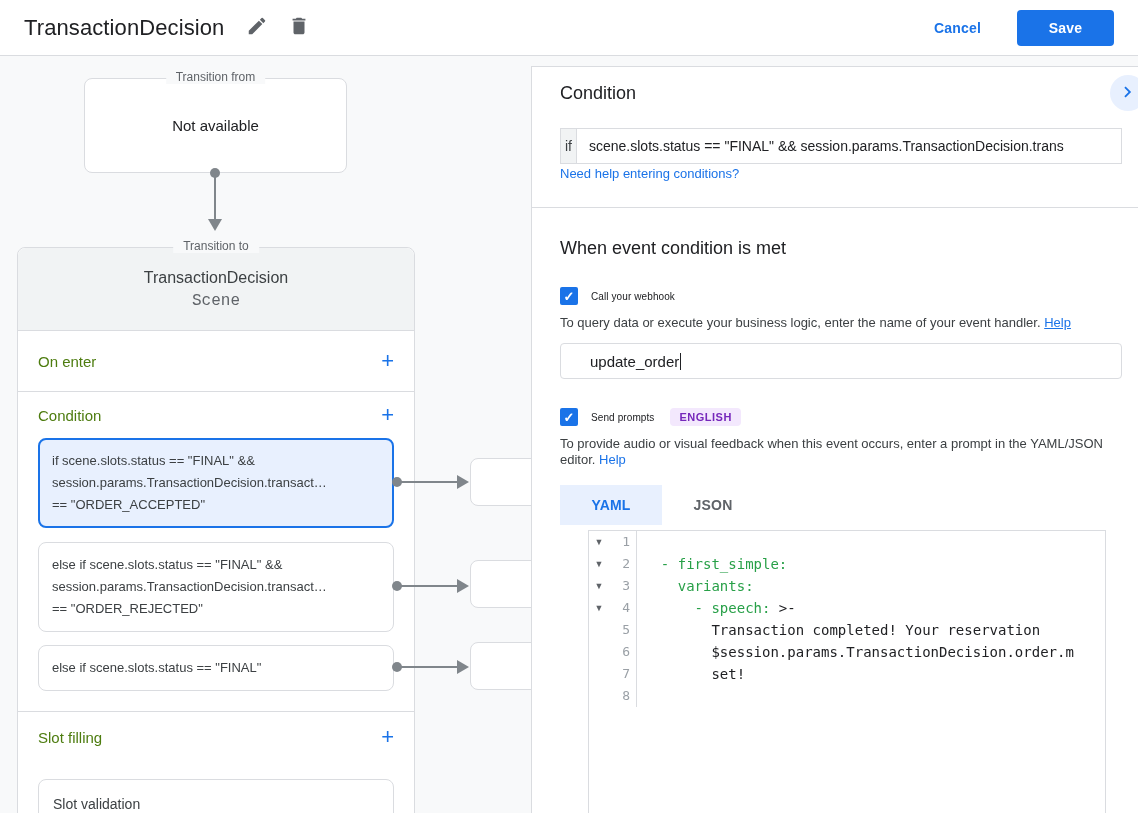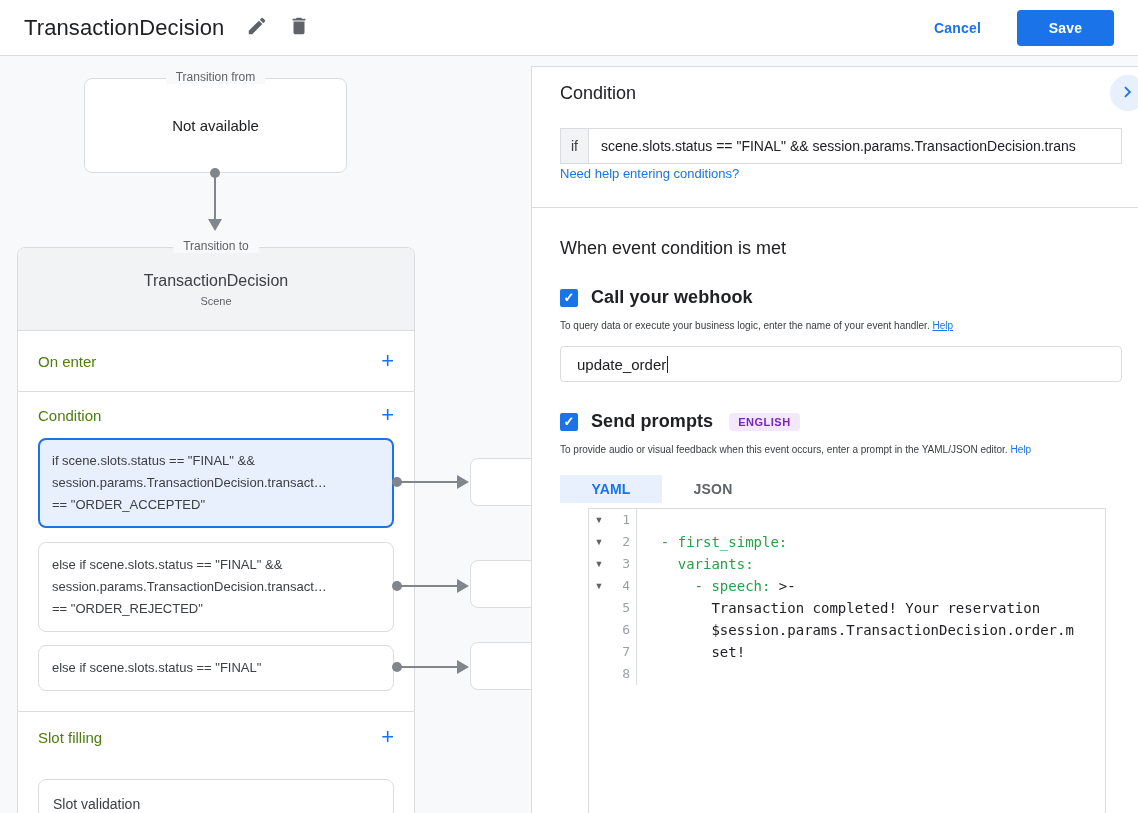--- a/index.html
+++ b/index.html
@@ -39,21 +39,21 @@
   .v-arrow { position: absolute; left: 208px; top: 163px; width: 0; height: 0;
              border-left: 7px solid transparent; border-right: 7px solid transparent;
              border-top: 12px solid #80868b; }
 
   .scene-card { position: absolute; left: 17px; top: 191px; width: 398px; height: 700px;
                 background: #fff; border: 1px solid #dadce0; border-radius: 8px 8px 0 0; }
   .scene-head { height: 83px; background: #f1f3f4; border-bottom: 1px solid #dadce0;
                 border-radius: 8px 8px 0 0; display: flex; flex-direction: column;
                 align-items: center; justify-content: center; gap: 5px; }
   .scene-head .t { font-size: 16px; color: #3c4043; }
-  .scene-head .s { font-size: 11px; color: #5f6368; }
+  .scene-head .s { font-size: 16px; color: #5f6368; font-family: Liberation Mono, monospace; }
 
   .card-row { display: flex; align-items: center; justify-content: space-between; padding: 0 20px; }
   .row-onenter { height: 61px; border-bottom: 1px solid #dadce0; }
   .sec-label { font-size: 15px; color: #4d7c0f; }
   .plus { color: #1a73e8; font-size: 22px; font-weight: 400; background: none; border: none;
           cursor: pointer; line-height: 1; font-family: inherit; }
 
   .sec-cond { border-bottom: 1px solid #dadce0; padding-bottom: 20px; }
   .sec-head { height: 46px; display: flex; align-items: center; justify-content: space-between; padding: 0 20px; }
   .cond-item { margin: 0 20px; border: 1px solid #dadce0; border-radius: 8px; background: #fff;
@@ -78,45 +78,45 @@
 
   
   .panel { flex: 1; background: #fff; margin-top: 10px; border-left: 1px solid #dadce0;
            border-top: 1px solid #dadce0; position: relative; }
   .chevron-circle { position: absolute; top: 8px; right: -8px; width: 36px; height: 36px;
                     border-radius: 50%; background: #e8f0fe; border: none; cursor: pointer;
                     display: flex; align-items: center; justify-content: center; }
   .p-sec1 { padding: 16px 16px 25px 28px; border-bottom: 1px solid #dadce0; }
   .p-sec1 h2, .p-sec2 h2 { font-size: 18px; font-weight: 400; color: #202124; }
   .if-row { display: flex; margin-top: 24px; height: 36px; }
-  .if-pre { width: 28px; background: #f1f3f4; border: 1px solid #dadce0; border-right: none;
+  .if-pre { width: 16px; background: #f1f3f4; border: 1px solid #dadce0; border-right: none;
             display: flex; align-items: center; justify-content: center; font-size: 14px; color: #3c4043; }
   .if-val { flex: 1; border: 1px solid #dadce0; background: #fff; font-size: 14px; color: #202124;
             line-height: 34px; padding: 0 12px; white-space: nowrap; overflow: hidden; }
   .help-q { display: inline-block; color: #1a73e8; font-size: 13px; text-decoration: none; }
 
   .p-sec2 { padding: 30px 16px 0 28px; }
   .chk-row { display: flex; align-items: center; margin-top: 28px; }
   .chk-row.second { margin-top: 29px; }
   .checkbox { width: 18px; height: 18px; background: #1a73e8; border-radius: 2px; color: #fff;
               display: flex; align-items: center; justify-content: center; font-size: 13px;
               font-weight: 700; cursor: pointer; flex: none; }
-  .chk-label { margin-left: 13px; font-size: 18px; font-weight: 700; color: #202124; letter-spacing: .1px; }
+  .chk-label { margin-left: 13px; font-size: 10px; font-weight: 400; color: #202124; letter-spacing: .1px; }
   .badge { margin-left: 16px; background: #f3e8fd; color: #7627bb; font-size: 11px; font-weight: 700;
            letter-spacing: .5px; padding: 3px 9px; border-radius: 4px; }
-  .helper { margin-top: 10px; font-size: 10px; color: #3c4043; line-height: 16px; max-width: 565px; }
+  .helper { margin-top: 10px; font-size: 13px; color: #3c4043; line-height: 16px; max-width: 565px; }
   .help-link { color: #1a73e8; text-decoration: underline; cursor: pointer; }
   .help-link.plain { text-decoration: none; }
   .text-field { margin-top: 12px; height: 36px; border: 1px solid #dadce0; border-radius: 4px;
-                display: flex; align-items: center; padding: 0 16px; font-size: 15px; color: #202124;
+                display: flex; align-items: center; padding: 0 29px; font-size: 15px; color: #202124;
                 max-width: 563px; cursor: text; }
   .caret { display: inline-block; width: 1px; height: 17px; background: #202124; margin-left: 1px; }
 
   .tabs { display: flex; margin-top: 17px; }
-  .tab { width: 102px; height: 28px; display: flex; align-items: center; justify-content: center;
+  .tab { width: 102px; height: 40px; display: flex; align-items: center; justify-content: center;
          font-size: 14px; font-weight: 700; letter-spacing: .2px; color: #5f6368; cursor: pointer; }
   .tab.active { color: #1a73e8; background: #e8f0fe; }
 
   
   .editor { margin: 5px 16px 0 28px; border: 1px solid #dadce0; height: 400px; background: #fff;
             font-family: "DejaVu Sans Mono", monospace; font-size: 14px; overflow: hidden; }
   .ed-row { display: flex; height: 22px; line-height: 22px; }
   .ed-fold { width: 20px; text-align: center; color: #5f6368; font-size: 9px; flex: none;
              font-family: "Liberation Sans", sans-serif; cursor: pointer; }
   .ed-num { width: 28px; text-align: right; padding-right: 6px; color: #9aa0a6; font-size: 13px;

